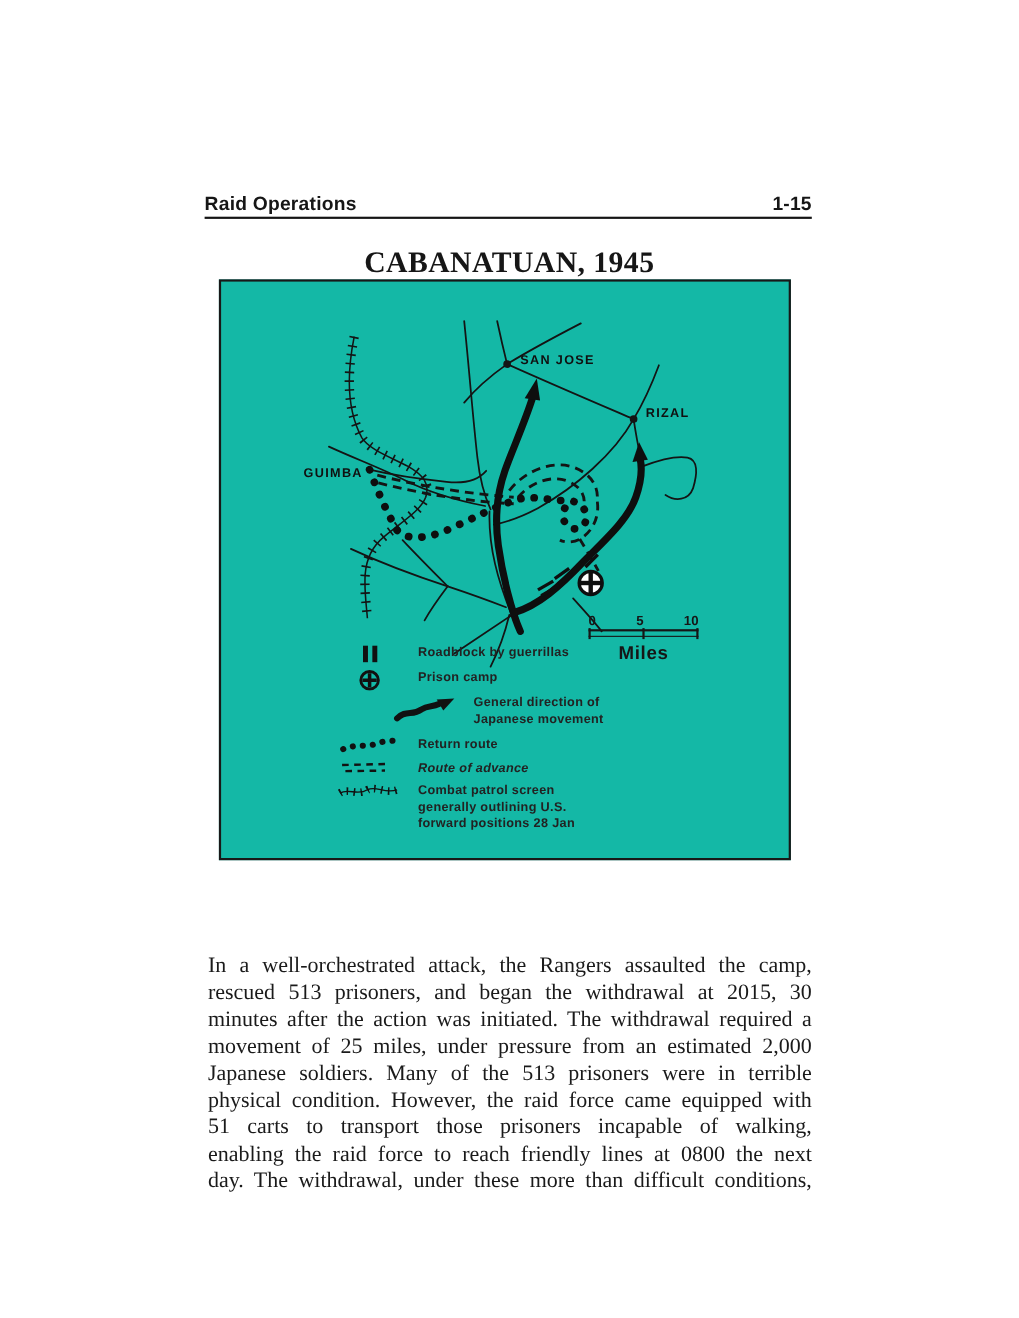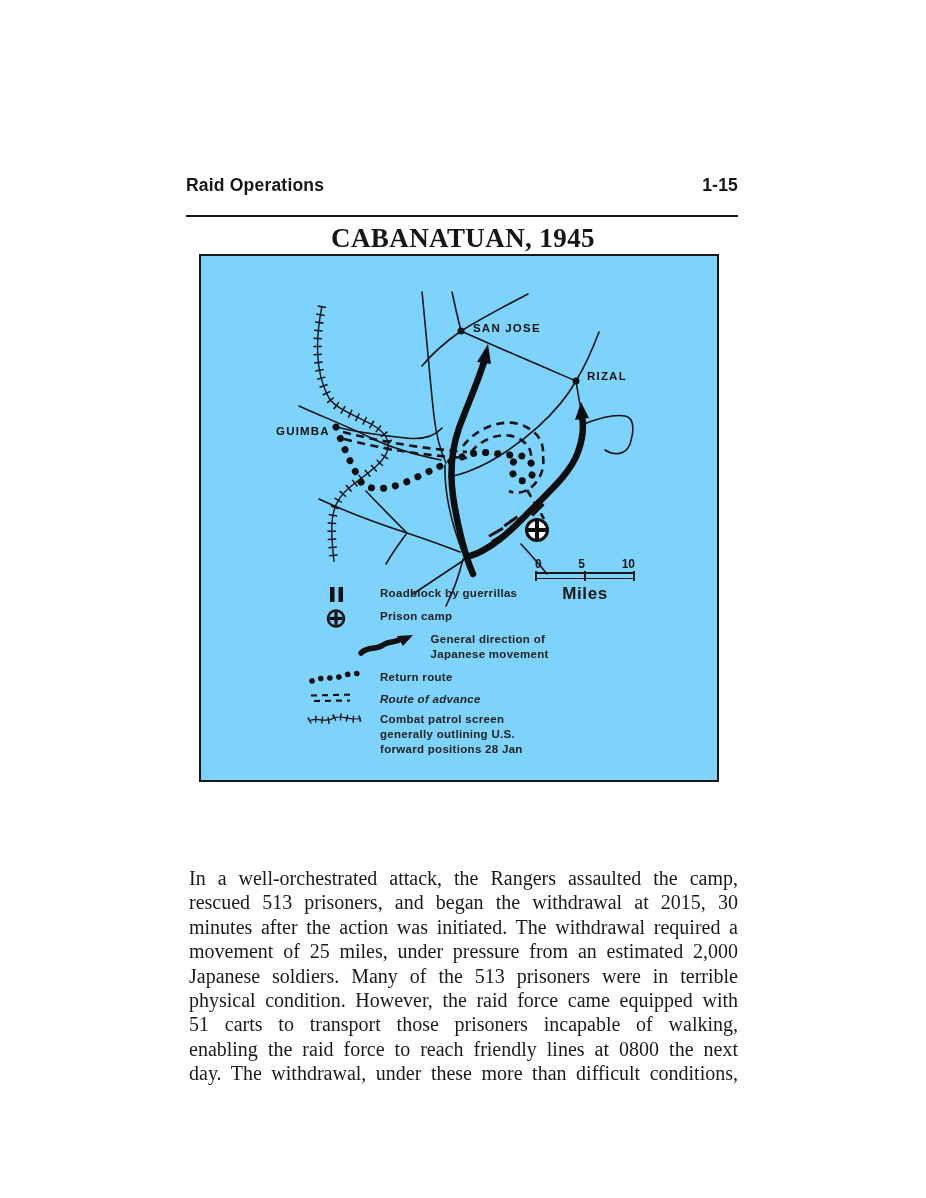--- a/index.html
+++ b/index.html
@@ -5,34 +5,34 @@
   * { margin:0; padding:0; box-sizing:content-box; }
   html,body { background:#e8e8e8; }
   .page {
     position:relative; width:926px; height:1198px; background:#ffffff;
     margin:0 auto; overflow:hidden; color:#161616;
   }
   
   .header-row {
     position:absolute; left:186px; top:175px; width:552px;
     display:flex; justify-content:space-between; align-items:center;
-    border-bottom:2.5px solid #151515; padding-bottom:19px;
+    border-bottom:2.5px solid #151515; padding-bottom:1px;
     font-family:"Liberation Sans", sans-serif; font-size:17.5px; font-weight:700;
     letter-spacing:0.2px;
   }
   
   .fig-title {
     position:absolute; left:0; top:223px; width:926px; text-align:center;
     font-family:"Liberation Serif", serif; font-size:27px; font-weight:700;
     letter-spacing:0.4px;
   }
   
   .map-box {
     position:absolute; left:199px; top:254px; width:516px; height:524px;
-    border:2.5px solid #181818; background:#7dd3fc;
+    border:2.5px solid #181818; background:#14b8a6;
   }
   .map-box svg.mapart { position:absolute; left:0; top:0; }
   .maplabel {
     position:absolute; font-family:"Liberation Sans", sans-serif;
     font-weight:700; font-size:11.5px; letter-spacing:1.2px; color:#101010;
     white-space:nowrap;
   }
   
   .scale { position:absolute; left:334px; top:301px; width:100px;
     font-family:"Liberation Sans", sans-serif; font-weight:700; color:#161616; }

